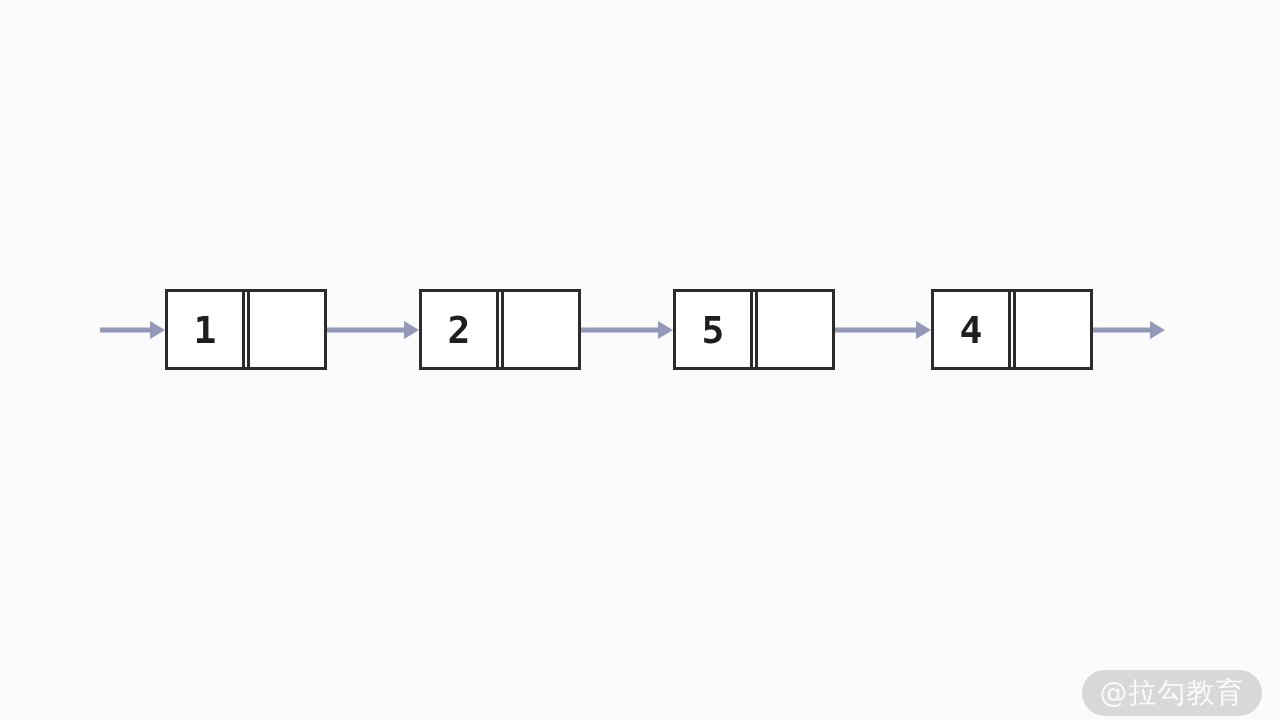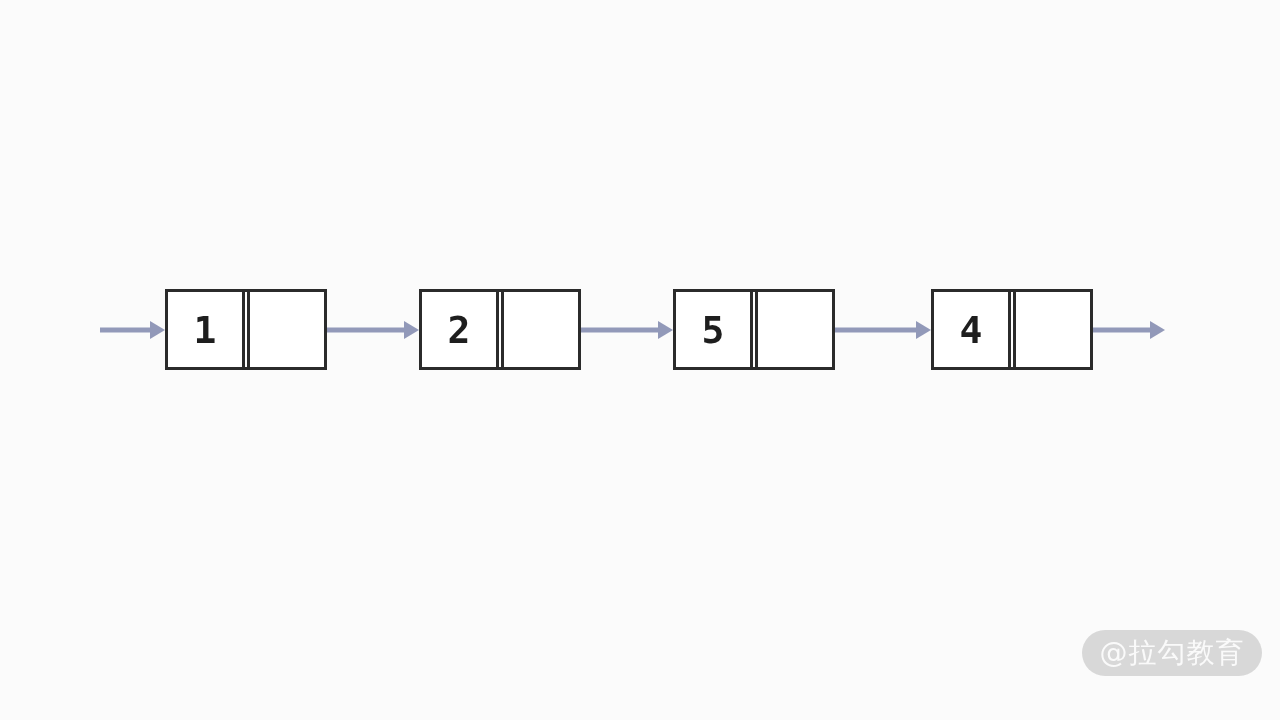--- a/index.html
+++ b/index.html
@@ -81,21 +81,21 @@
   .arrow.a0 { left: 100px;  width: 65px; }
   .arrow.a1 { left: 327px;  width: 92px; }
   .arrow.a2 { left: 581px;  width: 92px; }
   .arrow.a3 { left: 835px;  width: 96px; }
   .arrow.a4 { left: 1093px; width: 72px; }
 
   
   .watermark {
     position: absolute;
     left: 1082px;
-    top: 630px;
+    top: 670px;
     width: 180px;
     height: 46px;
     border-radius: 23px;
     background: var(--watermark-bg, #d8d8d8);
     color: var(--watermark-text, #fafafa);
     font-size: 28px;
     display: flex;
     align-items: center;
     justify-content: center;
     letter-spacing: 1px;

